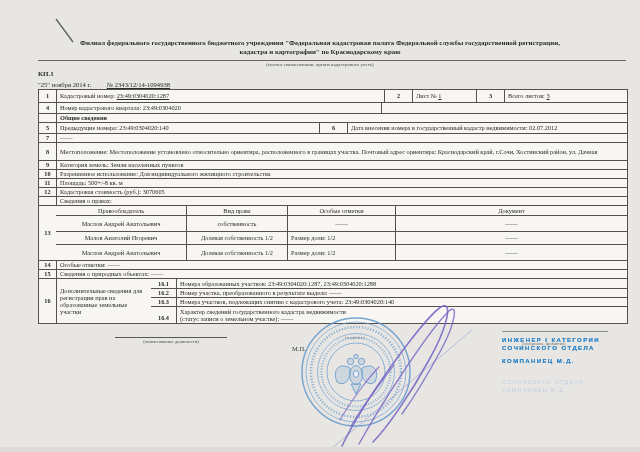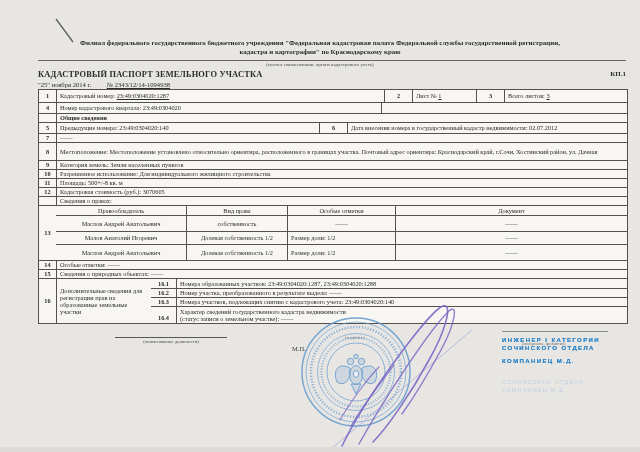--- a/index.html
+++ b/index.html
@@ -66,21 +66,20 @@
   </svg>
 
   <div class="org">
     <span>Филиал федерального государственного бюджетного учреждения "Федеральная кадастровая палата Федеральной службы государственной регистрации,</span><br>
     <span>кадастра и картографии" по Краснодарскому краю</span>
   </div>
   <div class="org-rule"></div>
   <div class="org-caption">(полное наименование органа кадастрового учета)</div>
 
   <div class="title-row">
-    <span class="title">КАДАСТРОВЫЙ ПАСПОРТ ЗЕМЕЛЬНОГО УЧАСТКА</span>
     <span class="corner">КП.1</span>
   </div>
   <div class="date-row">
     <span>"25" ноября 2014 г.</span>
     <span class="docnum u">№ 2343/12/14-1094938</span>
   </div>
 
   <div class="tbl">
 
     <div class="tr h12">

